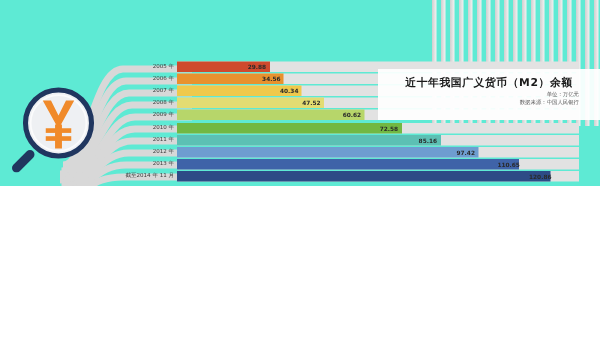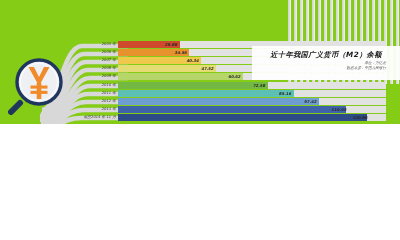--- a/index.html
+++ b/index.html
@@ -2,21 +2,21 @@
 <html><head>
 <meta charset="utf-8">
 <style>
   html,body{margin:0;padding:0;}
   body{
     width:400px;height:124px;overflow:hidden;
     background:#ffffff;
     font-family:"DejaVu Sans","Liberation Sans",sans-serif;
     position:relative;
   }
-  #stage{position:absolute;inset:0;width:400px;height:124px;overflow:hidden;background:#84cc16;font-style:italic;}
+  #stage{position:absolute;inset:0;width:400px;height:124px;overflow:hidden;background:#5eead4;}
 
   
   .stripes{position:absolute;right:0;top:0;width:112px;height:84px;overflow:hidden;}
   .stripes i{position:absolute;top:0;width:3px;height:84px;display:block;
     background:linear-gradient(to right,#cfcfcf,#f2f2f2);}
 
   
   .titlepanel{position:absolute;left:252px;top:46px;width:148px;height:34px;
     background:rgba(255,255,255,0.93);z-index:6;}
   .chart-title{position:absolute;left:256px;top:50px;width:140px;

